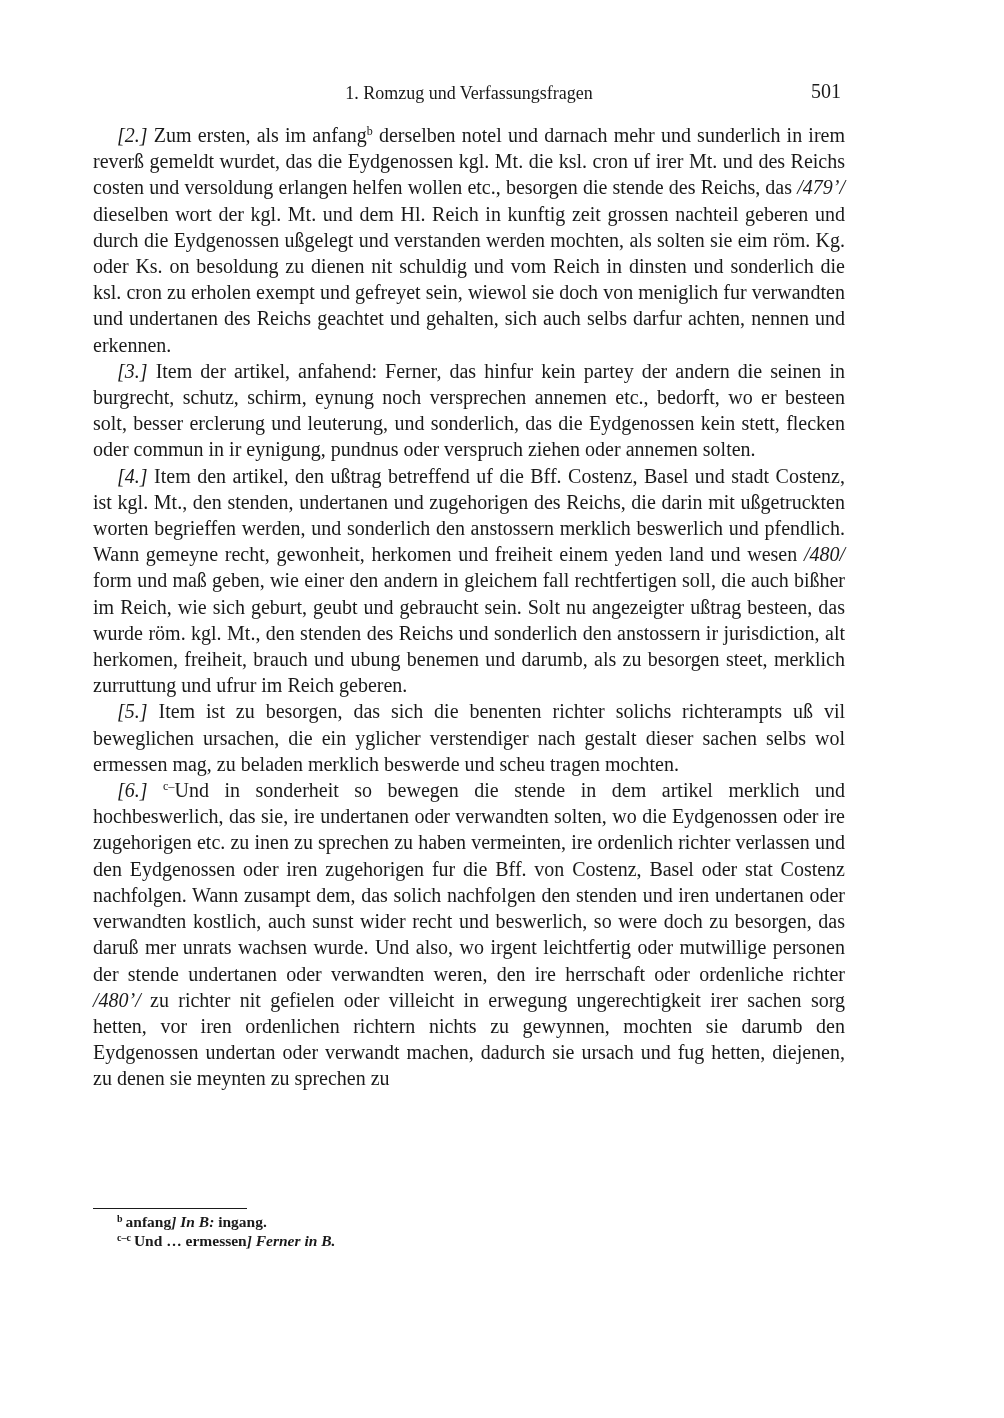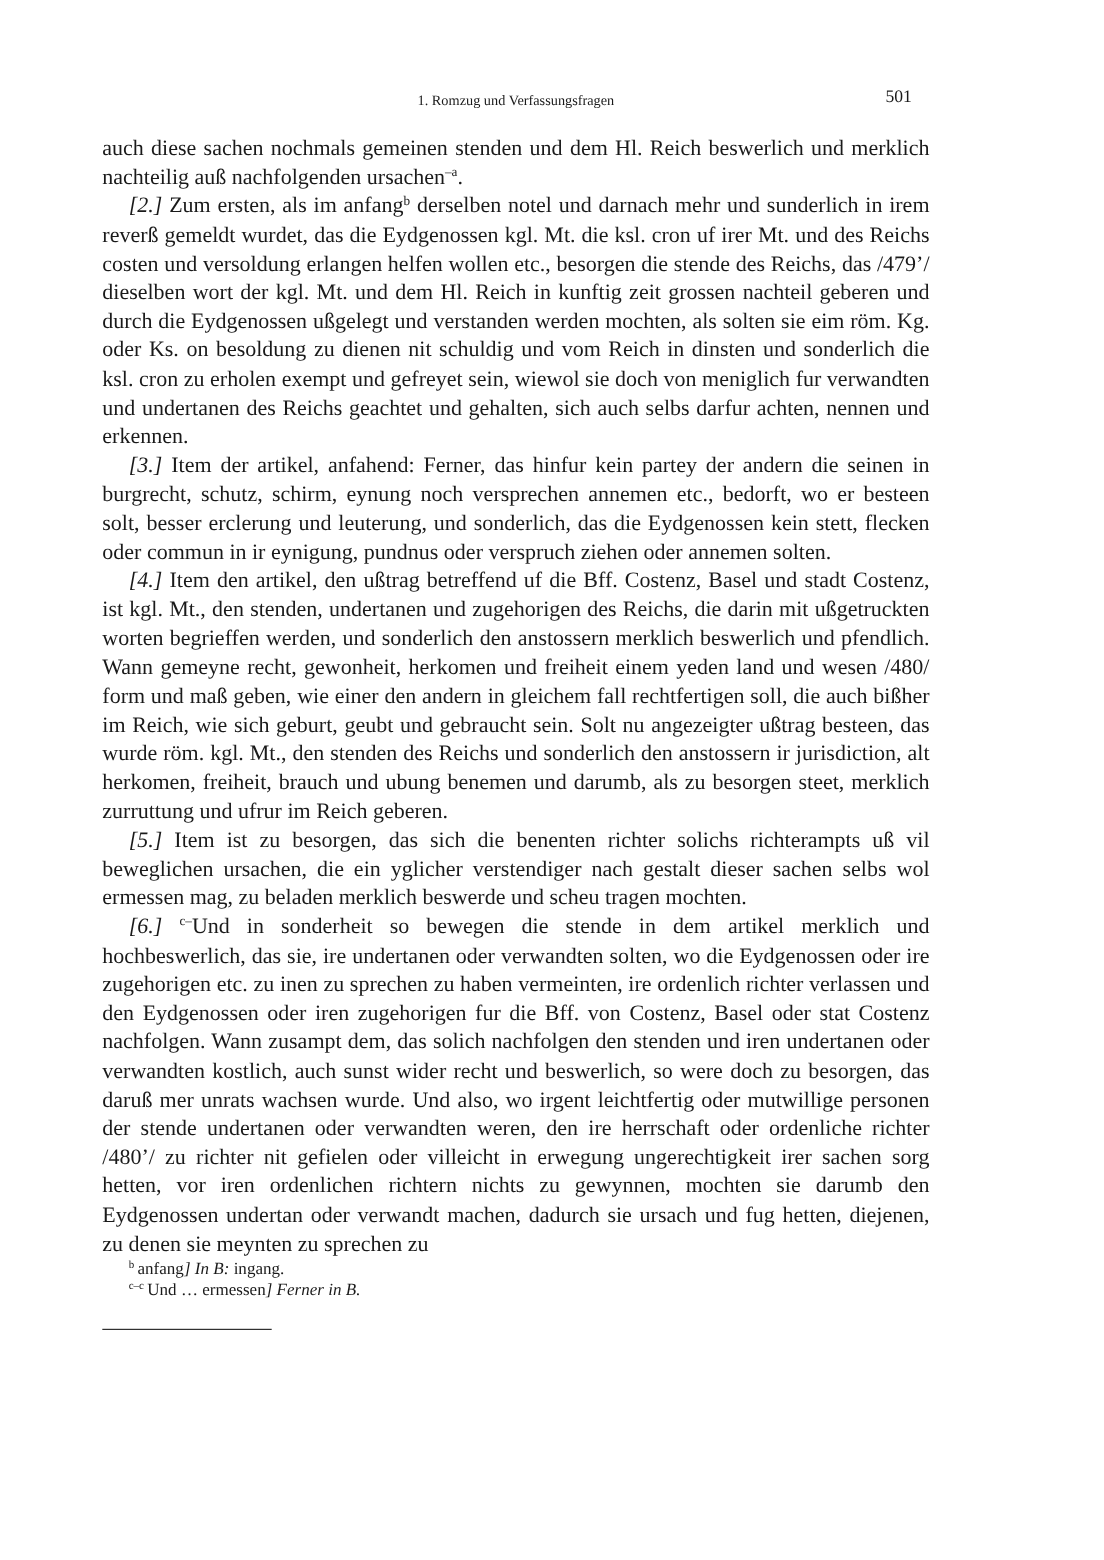--- a/index.html
+++ b/index.html
@@ -1,41 +1,40 @@
 <!DOCTYPE html>
 <html><head>
   <meta charset="utf-8">
   <style>
     html, body { margin: 0; padding: 0; background: #ffffff; }
     body { width: 1004px; height: 1418px; position: relative; overflow: hidden;
       font-family: "Liberation Serif", "DejaVu Serif", serif; color: #1a1a1a; }
     .header { position: absolute; top: 80px; left: 93px; width: 752px; height: 26px; }
-    .running-title { position: absolute; left: 0; right: 0; text-align: center; top: 3px; font-size: 13px; }
-    .page-number { position: absolute; right: 16px; top: 0; font-size: 16px; }
+    .running-title { position: absolute; left: 0; right: 0; text-align: center; top: 3px; font-size: 18px; }
+    .page-number { position: absolute; right: 4px; top: 0; font-size: 20px; }
     .body-text { position: absolute; top: 122px; left: 93px; width: 752px; font-size: 20px; line-height: 26.2px; text-align: justify; }
     .para { margin: 0; text-indent: 24px; }
     .para.first { text-indent: 0; }
     .num { font-style: italic; }
     .sup { font-size: 12px; vertical-align: 7px; line-height: 0; }
-    .folio { }
+    .folio { font-style: italic; }
     .fn-rule { position: absolute; top: 1208px; left: 93px; width: 154px; border-top: 1px solid #1a1a1a; }
-    .footnotes { position: absolute; top: 1144px; left: 117px; font-size: 15.5px; line-height: 19px; }
+    .footnotes { position: absolute; top: 1212px; left: 117px; font-size: 15.5px; line-height: 19px; font-weight: bold; }
     .footnotes .fn-sup { font-size: 10px; vertical-align: 5px; line-height: 0; margin-right: 3px; }
     .it { font-style: italic; }
   </style>
 </head>
 <body>
 
 <div class="header">
   <div class="running-title">1. Romzug und Verfassungsfragen</div>
   <div class="page-number">501</div>
 </div>
 
 <div class="body-text" id="body-text">
-    <p class="para first"><span>auch diese sachen nochmals gemeinen stenden und dem Hl. Reich beswerlich und merklich nachteilig auß nachfolgenden ursachen</span><span class="sup">–a</span><span>.</span></p>
     <p class="para"><span class="num">[2.]</span><span> Zum ersten, als im anfang</span><span class="sup">b</span><span> derselben notel und darnach mehr und sunderlich in irem reverß gemeldt wurdet, das die Eydgenossen kgl. Mt. die ksl. cron uf irer Mt. und des Reichs costen und versoldung erlangen helfen wollen etc., besorgen die stende des Reichs, das </span><span class="folio">/479’/</span><span> dieselben wort der kgl. Mt. und dem Hl. Reich in kunftig zeit grossen nachteil geberen und durch die Eydgenossen ußgelegt und verstanden werden mochten, als solten sie eim röm. Kg. oder Ks. on besoldung zu dienen nit schuldig und vom Reich in dinsten und sonderlich die ksl. cron zu erholen exempt und gefreyet sein, wiewol sie doch von meniglich fur verwandten und undertanen des Reichs geachtet und gehalten, sich auch selbs darfur achten, nennen und erkennen.</span></p>
     <p class="para"><span class="num">[3.]</span><span> Item der artikel, anfahend: Ferner, das hinfur kein partey der andern die seinen in burgrecht, schutz, schirm, eynung noch versprechen annemen etc., bedorft, wo er besteen solt, besser erclerung und leuterung, und sonderlich, das die Eydgenossen kein stett, flecken oder commun in ir eynigung, pundnus oder verspruch ziehen oder annemen solten.</span></p>
     <p class="para"><span class="num">[4.]</span><span> Item den artikel, den ußtrag betreffend uf die Bff. Costenz, Basel und stadt Costenz, ist kgl. Mt., den stenden, undertanen und zugehorigen des Reichs, die darin mit ußgetruckten worten begrieffen werden, und sonderlich den anstossern merklich beswerlich und pfendlich. Wann gemeyne recht, gewonheit, herkomen und freiheit einem yeden land und wesen </span><span class="folio">/480/</span><span> form und maß geben, wie einer den andern in gleichem fall rechtfertigen soll, die auch bißher im Reich, wie sich geburt, geubt und gebraucht sein. Solt nu angezeigter ußtrag besteen, das wurde röm. kgl. Mt., den stenden des Reichs und sonderlich den anstossern ir jurisdiction, alt herkomen, freiheit, brauch und ubung benemen und darumb, als zu besorgen steet, merklich zurruttung und ufrur im Reich geberen.</span></p>
     <p class="para"><span class="num">[5.]</span><span> Item ist zu besorgen, das sich die benenten richter solichs richterampts uß vil beweglichen ursachen, die ein yglicher verstendiger nach gestalt dieser sachen selbs wol ermessen mag, zu beladen merklich beswerde und scheu tragen mochten.</span></p>
     <p class="para"><span class="num">[6.]</span><span> </span><span class="sup">c–</span><span>Und in sonderheit so bewegen die stende in dem artikel merklich und hochbeswerlich, das sie, ire undertanen oder verwandten solten, wo die Eydgenossen oder ire zugehorigen etc. zu inen zu sprechen zu haben vermeinten, ire ordenlich richter verlassen und den Eydgenossen oder iren zugehorigen fur die Bff. von Costenz, Basel oder stat Costenz nachfolgen. Wann zusampt dem, das solich nachfolgen den stenden und iren undertanen oder verwandten kostlich, auch sunst wider recht und beswerlich, so were doch zu besorgen, das daruß mer unrats wachsen wurde. Und also, wo irgent leichtfertig oder mutwillige personen der stende undertanen oder verwandten weren, den ire herrschaft oder ordenliche richter </span><span class="folio">/480’/</span><span> zu richter nit gefielen oder villeicht in erwegung ungerechtigkeit irer sachen sorg hetten, vor iren ordenlichen richtern nichts zu gewynnen, mochten sie darumb den Eydgenossen undertan oder verwandt machen, dadurch sie ursach und fug hetten, diejenen, zu denen sie meynten zu sprechen zu</span></p>
   </div>
 
 <div class="fn-rule"></div>
 <div class="footnotes" id="footnotes">
     <div><span class="fn-sup">b</span><span>anfang</span><span class="it">]</span><span> </span><span class="it">In B:</span><span> ingang.</span></div>

